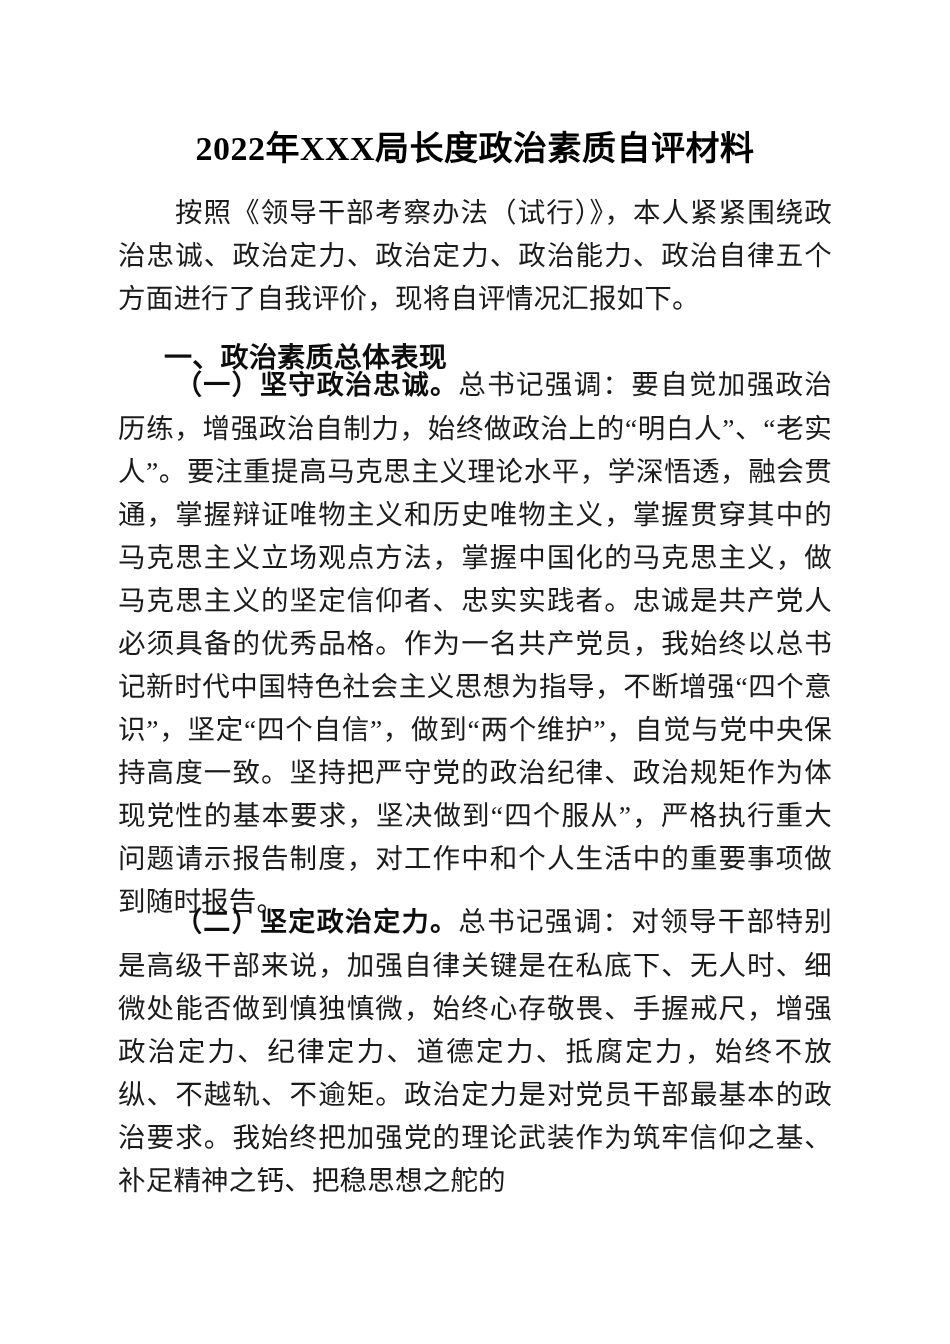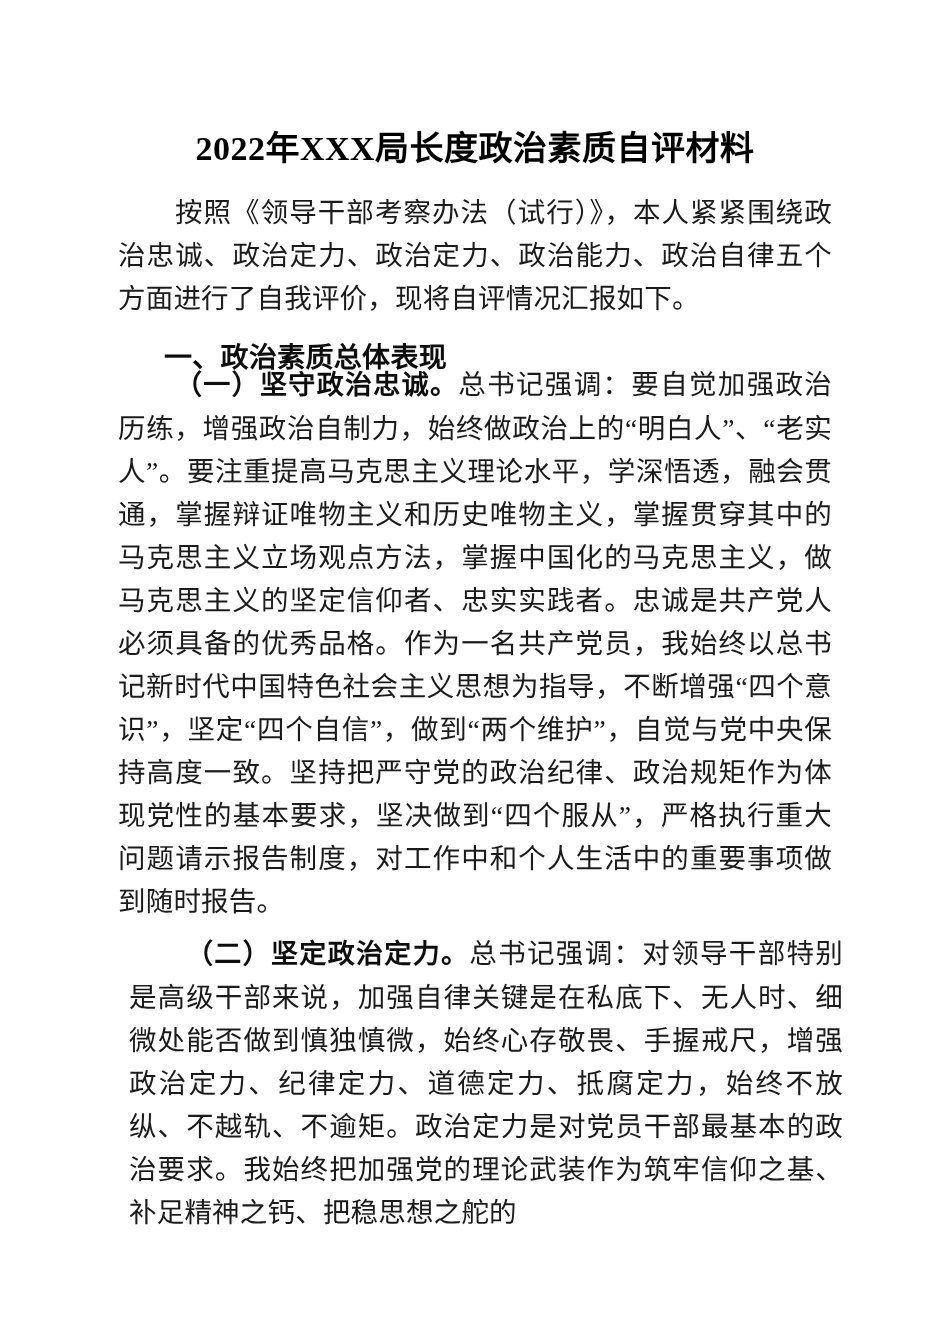--- a/index.html
+++ b/index.html
@@ -88,21 +88,21 @@
   }
 
   .para .rest {
     font-weight: 400;
   }
 
   
   .block-intro  { position: absolute; left: 0; top: 191px;  width: 714px; }
   .block-h1     { position: absolute; left: 0; top: 320px;  width: 714px; }
   .block-p1     { position: absolute; left: 0; top: 363px;  width: 714px; }
-  .block-p2     { position: absolute; left: 11px; top: 900px;  width: 714px; margin-top: 32px; }
+  .block-p2     { position: absolute; left: 0; top: 900px;  width: 714px; }
 </style>
 </head>
 <body>
 
 <div class="page">
   <div class="content">
 
     <h1 class="doc-title">2022年XXX局长度政治素质自评材料</h1>
 
     <div class="block-intro">

